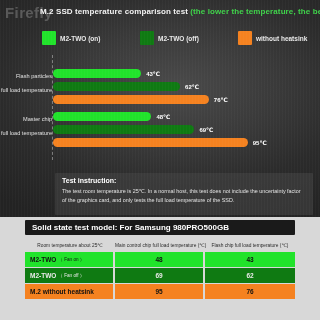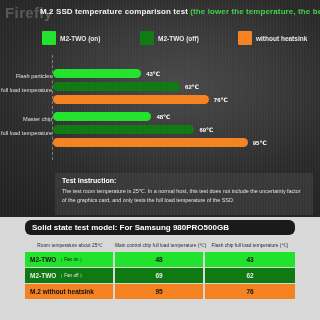--- a/index.html
+++ b/index.html
@@ -78,21 +78,21 @@
     box-sizing:border-box;
   }
   .instr h4{margin:0 0 3px 0;font-size:7px;color:#ffffff;font-weight:bold;}
   .instr p{margin:0;font-size:5.4px;line-height:9px;color:#e2e2e2;}
 
   
   .light{position:absolute;left:0;top:217px;width:320px;height:103px;background:#d8d8d8;}
 
   .modelbar{
     position:absolute;left:25px;top:3px;width:270px;height:15px;
-    background:#1a1a1a;color:#ffffff;border-radius:6px;
+    background:#1a1a1a;color:#ffffff;border-radius:1px;
     display:flex;align-items:center;padding-left:7px;box-sizing:border-box;
     font-size:8px;font-weight:bold;white-space:nowrap;
   }
 
   .tbl{position:absolute;left:25px;top:21px;width:270px;}
   .thead{display:flex;height:14px;align-items:center;}
   .th{font-size:4.8px;color:#2b2b2b;text-align:center;white-space:nowrap;}
   .th.c0{width:90px;text-align:center;}
   .th.c1{width:90px;}
   .th.c2{width:90px;}

